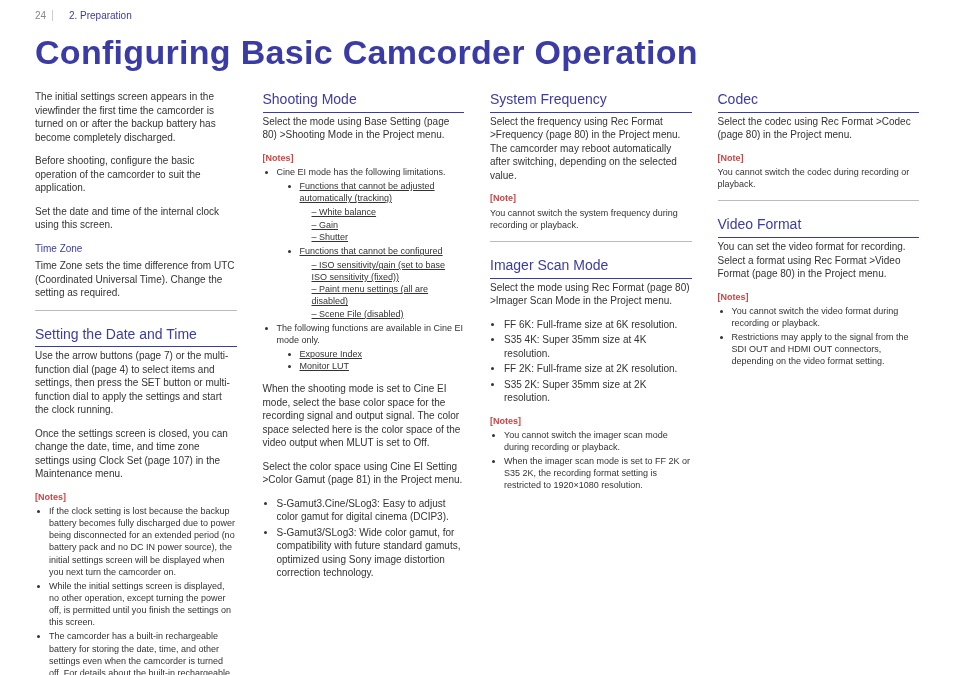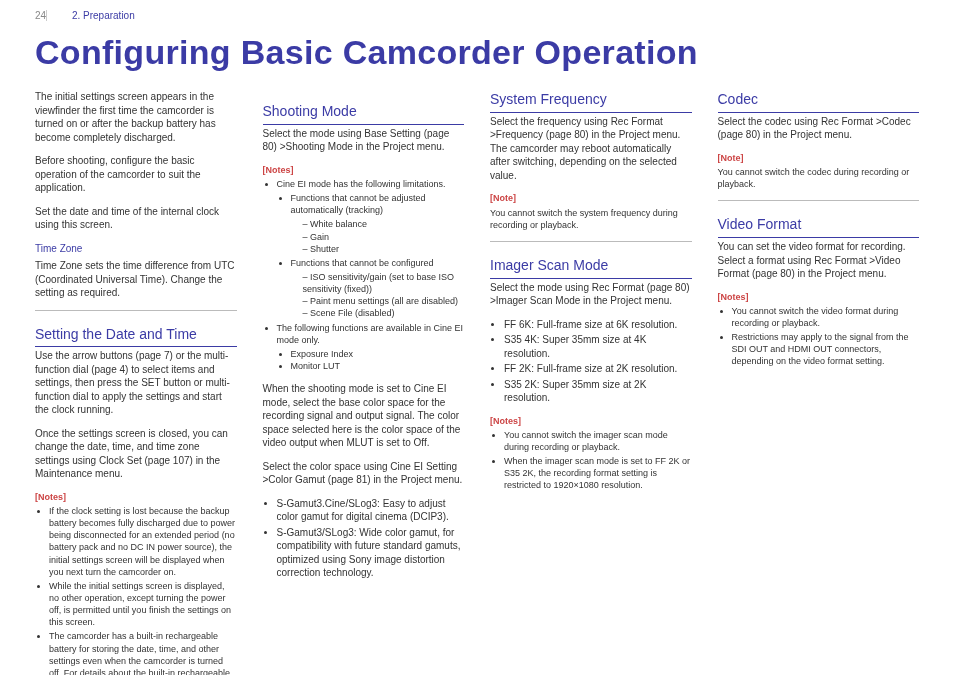--- a/index.html
+++ b/index.html
@@ -13,22 +13,23 @@
   .page {
     padding: 10px 35px 30px 35px;
   }
   .header {
     font-size: 10px;
     color: #3b3ba5;
     padding-bottom: 6px;
   }
   .header .pagenum {
     color: #888;
+    padding-right: 6px;
     border-right: 1px solid #ccc;
-    margin-right: 22px;
+    margin-right: 13px;
   }
   h1.title {
     font-size: 34px;
     font-weight: 700;
     color: #3b3ba5;
     margin: 6px 0 18px 0;
     letter-spacing: 0.3px;
   }
   .columns {
     display: grid;
@@ -66,21 +67,22 @@
   ul.notes, ul.body-list {
     margin: 0 0 10px 0;
     padding-left: 14px;
     font-size: 9px;
   }
   ul.body-list { font-size: 10px; }
   ul.notes > li, ul.body-list > li { margin-bottom: 2px; }
   ul.inner {
     list-style-type: disc;
     padding-left: 14px;
-    margin: 2px 0;
+    margin: 2px 9px;
+    text-decoration: underline;
   }
   ul.inner2 {
     list-style-type: none;
     padding-left: 12px;
     margin: 2px 0;
   }
   ul.inner2 > li::before {
     content: "– ";
   }
 </style>
@@ -113,21 +115,21 @@
 
       <div class="noteslabel">[Notes]</div>
       <ul class="notes">
         <li>If the clock setting is lost because the backup battery becomes fully discharged due to power being disconnected for an extended period (no battery pack and no DC IN power source), the initial settings screen will be displayed when you next turn the camcorder on.</li>
         <li>While the initial settings screen is displayed, no other operation, except turning the power off, is permitted until you finish the settings on this screen.</li>
         <li>The camcorder has a built-in rechargeable battery for storing the date, time, and other settings even when the camcorder is turned off. For details about the built-in rechargeable battery, see page 113.</li>
       </ul>
     </div>
 
     <div class="col">
-      <h2 class="section" style="margin-top:12px">Shooting Mode</h2>
+      <h2 class="section" style="margin-top:0">Shooting Mode</h2>
       <p class="body-text">Select the mode using Base Setting (page 80) &gt;Shooting Mode in the Project menu.</p>
 
       <div class="noteslabel">[Notes]</div>
       <ul class="notes">
         <li>
           <span>Cine EI mode has the following limitations.</span>
           <ul class="inner">
             <li>
               <span>Functions that cannot be adjusted automatically (tracking)</span>
               <ul class="inner2">

